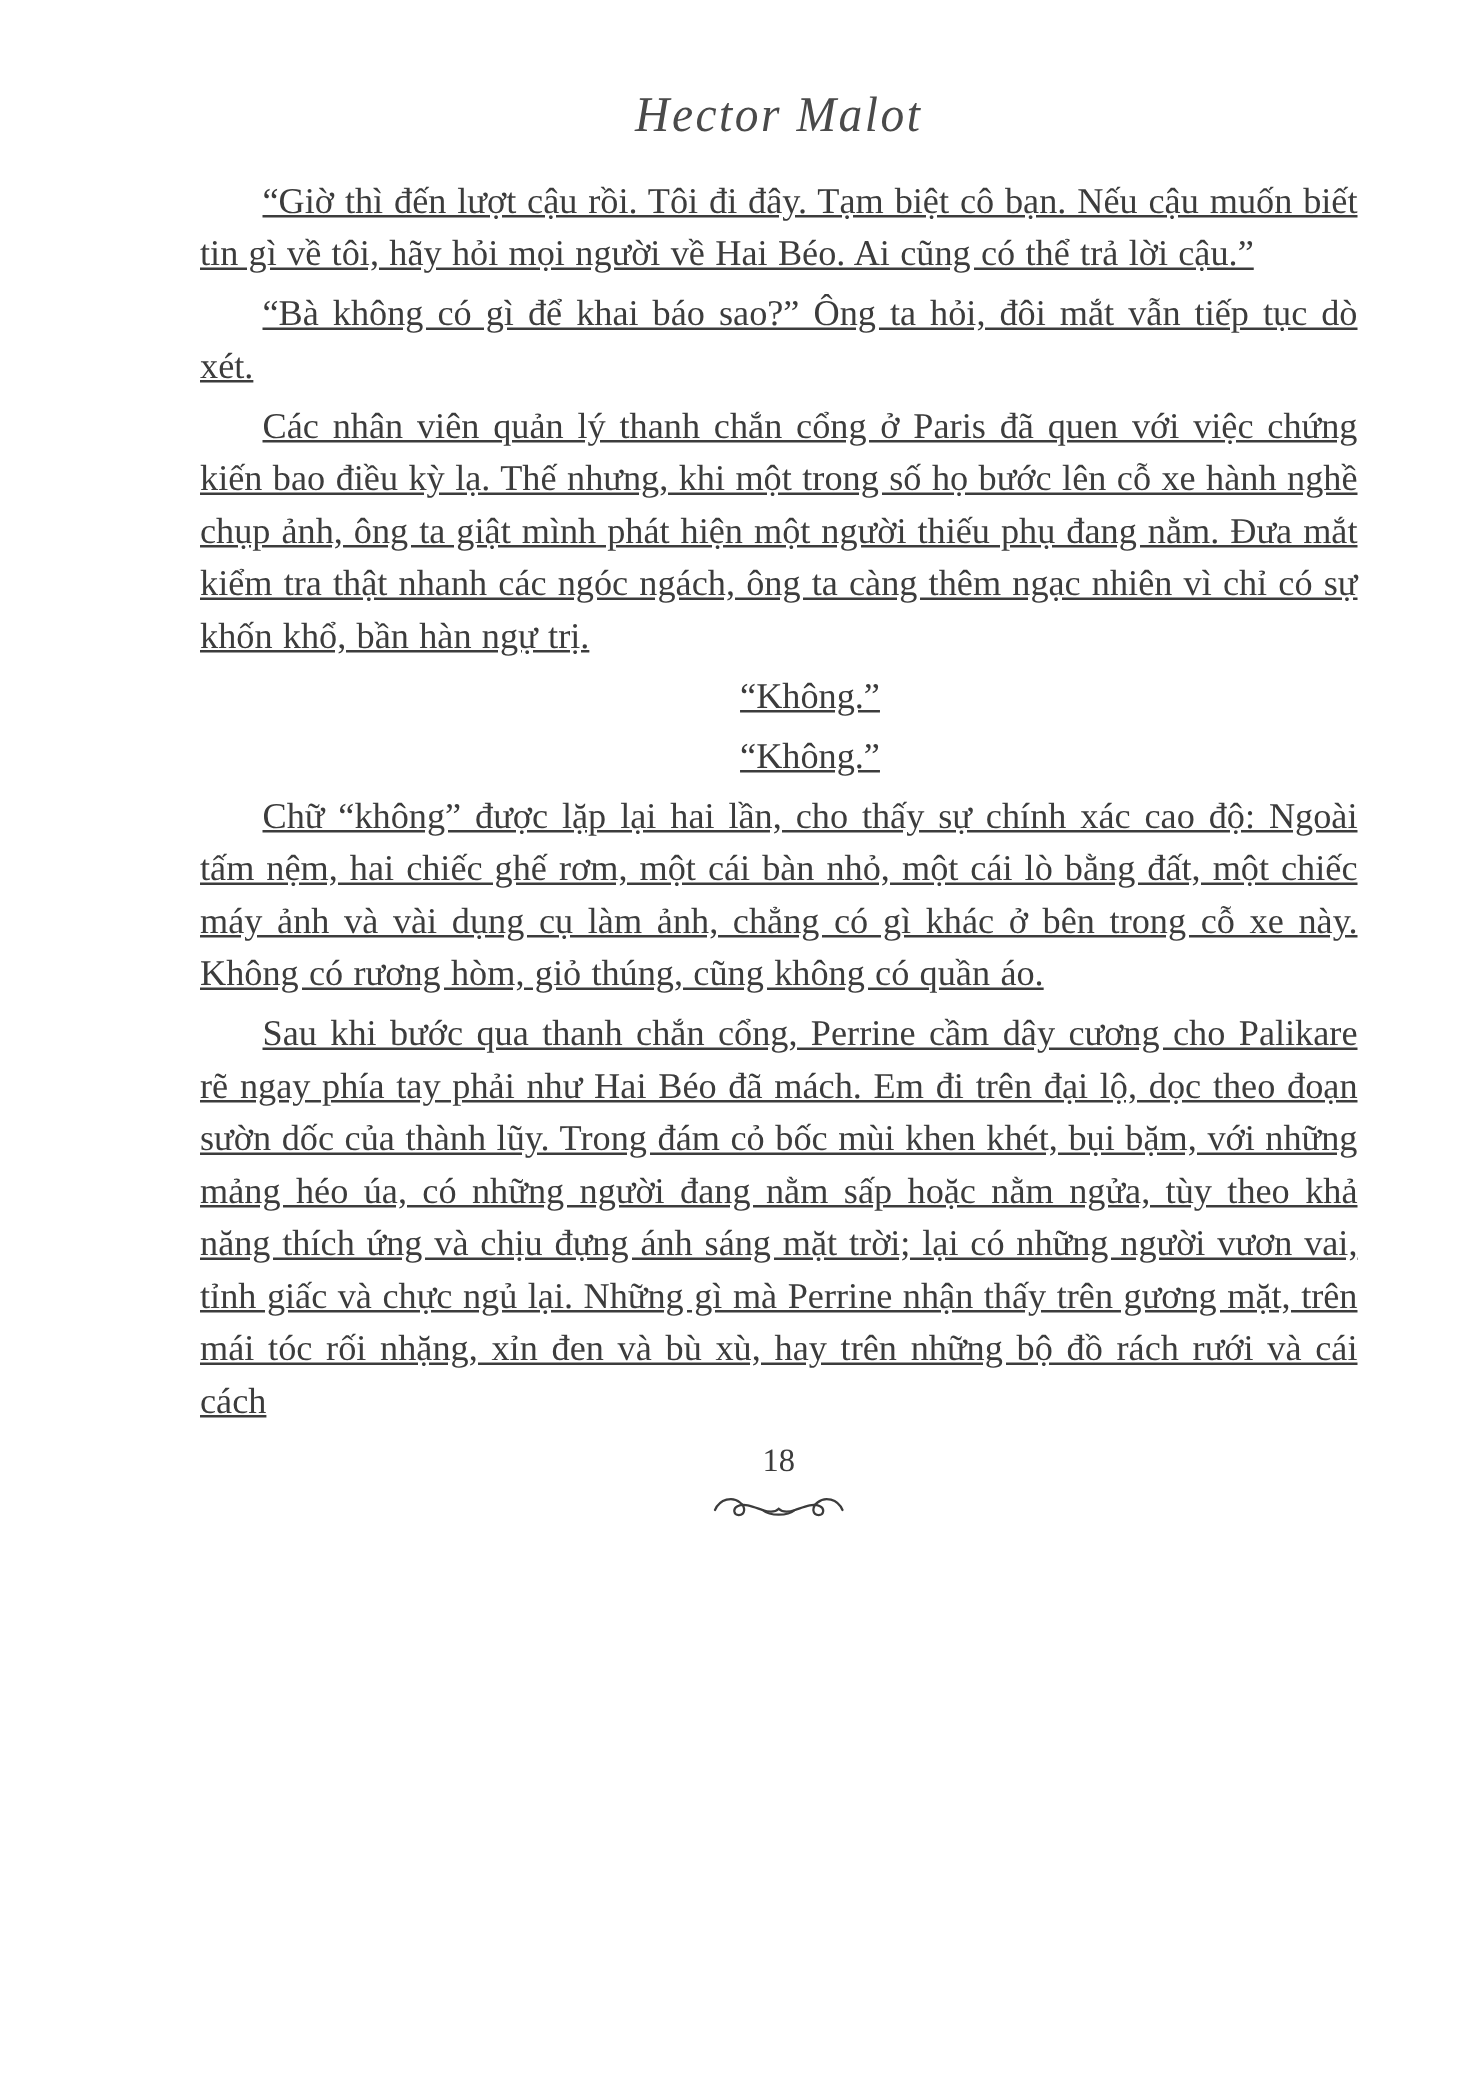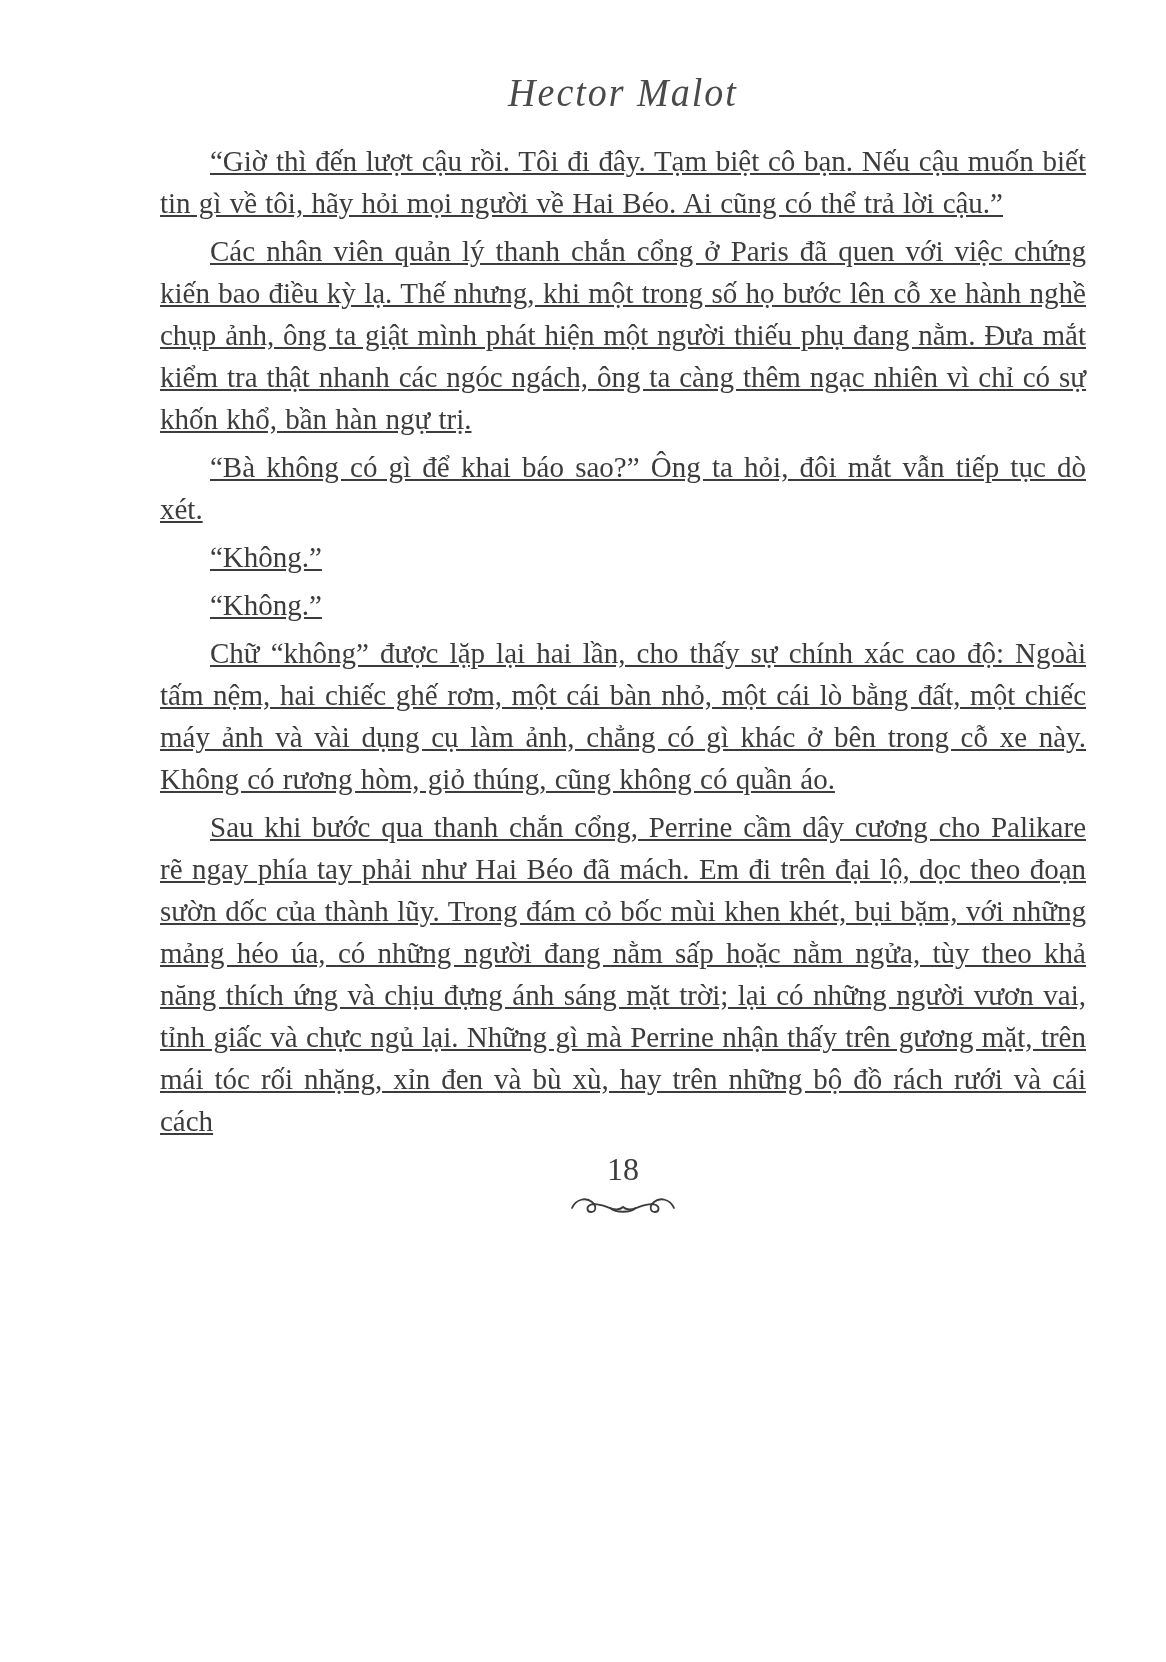--- a/index.html
+++ b/index.html
@@ -36,50 +36,50 @@
   .body-text p {
     font-size: 29px;
     line-height: 42px;
     text-align: justify;
     text-indent: 50px;
     margin: 0 0 6px 0;
     word-spacing: 1px;
     text-decoration: underline;
   }
   .body-text p.dialogue-short {
-    text-align: left;
+    text-align: center;
   }
   .footer {
     margin-top: 10px;
     display: flex;
     flex-direction: column;
     align-items: center;
   }
   .page-number {
-    font-size: 32px;
+    font-size: 26px;
     color: #3c3c3c;
     line-height: 34px;
   }
   .ornament {
     margin-top: 6px;
   }
 </style>
 </head>
 <body>
 
 <div class="page">
 
   <div class="header">
     <span class="header-title">Hector Malot</span>
   </div>
 
   <div class="body-text">
     <p>“Giờ thì đến lượt cậu rồi. Tôi đi đây. Tạm biệt cô bạn. Nếu cậu muốn biết tin gì về tôi, hãy hỏi mọi người về Hai Béo. Ai cũng có thể trả lời cậu.”</p>
+    <p>“Bà không có gì để khai báo sao?” Ông ta hỏi, đôi mắt vẫn tiếp tục dò xét.</p>
     <p>Các nhân viên quản lý thanh chắn cổng ở Paris đã quen với việc chứng kiến bao điều kỳ lạ. Thế nhưng, khi một trong số họ bước lên cỗ xe hành nghề chụp ảnh, ông ta giật mình phát hiện một người thiếu phụ đang nằm. Đưa mắt kiểm tra thật nhanh các ngóc ngách, ông ta càng thêm ngạc nhiên vì chỉ có sự khốn khổ, bần hàn ngự trị.</p>
-    <p>“Bà không có gì để khai báo sao?” Ông ta hỏi, đôi mắt vẫn tiếp tục dò xét.</p>
     <p class="dialogue-short">“Không.”</p>
     <p class="dialogue-short">“Không.”</p>
     <p>Chữ “không” được lặp lại hai lần, cho thấy sự chính xác cao độ: Ngoài tấm nệm, hai chiếc ghế rơm, một cái bàn nhỏ, một cái lò bằng đất, một chiếc máy ảnh và vài dụng cụ làm ảnh, chẳng có gì khác ở bên trong cỗ xe này. Không có rương hòm, giỏ thúng, cũng không có quần áo.</p>
     <p>Sau khi bước qua thanh chắn cổng, Perrine cầm dây cương cho Palikare rẽ ngay phía tay phải như Hai Béo đã mách. Em đi trên đại lộ, dọc theo đoạn sườn dốc của thành lũy. Trong đám cỏ bốc mùi khen khét, bụi bặm, với những mảng héo úa, có những người đang nằm sấp hoặc nằm ngửa, tùy theo khả năng thích ứng và chịu đựng ánh sáng mặt trời; lại có những người vươn vai, tỉnh giấc và chực ngủ lại. Những gì mà Perrine nhận thấy trên gương mặt, trên mái tóc rối nhặng, xỉn đen và bù xù, hay trên những bộ đồ rách rưới và cái cách</p>
   </div>
 
   <div class="footer">
     <span class="page-number">18</span>
     <span class="ornament">
       <svg width="110" height="26" viewBox="0 0 110 26" fill="none" xmlns="http://www.w3.org/2000/svg">

